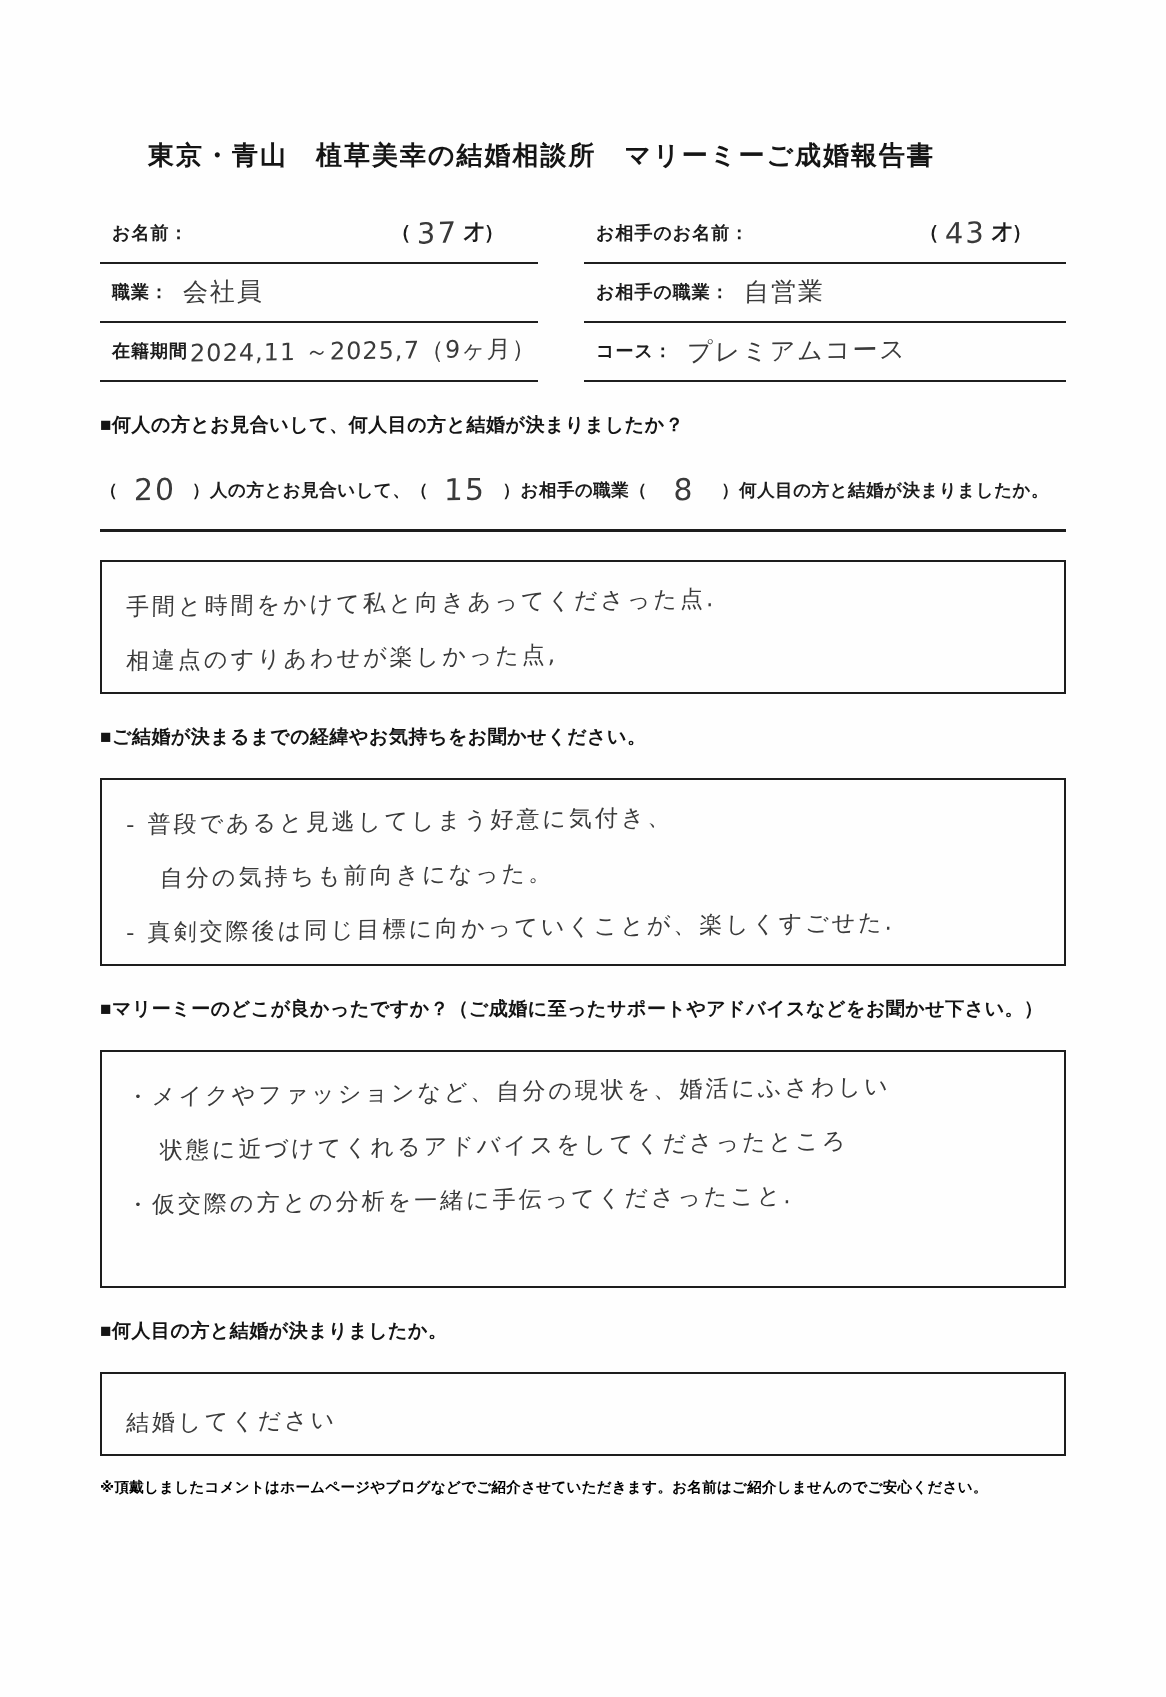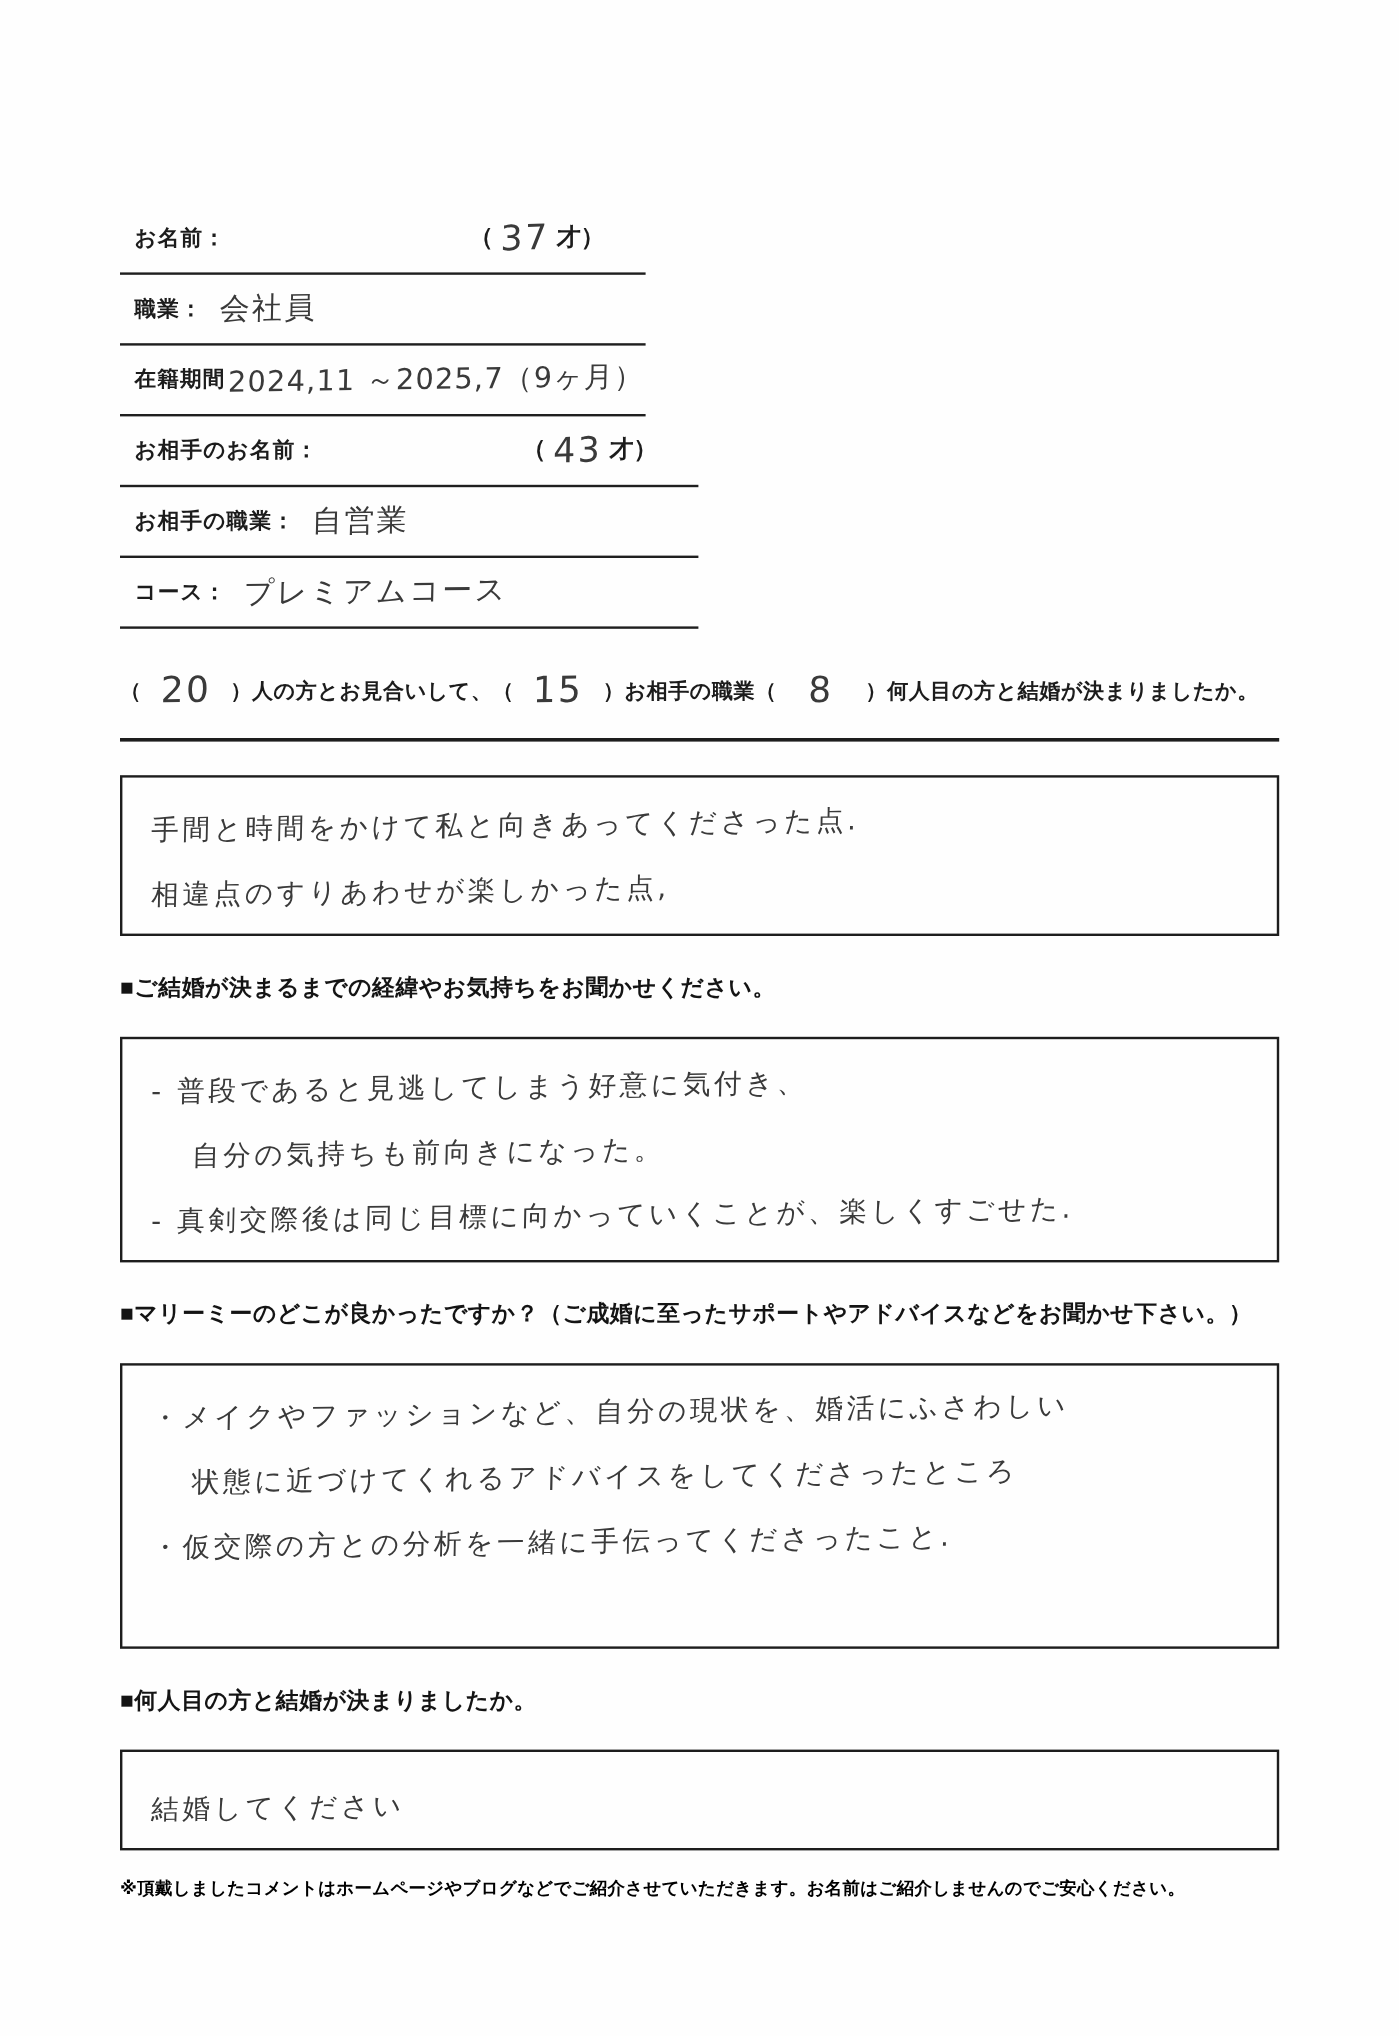--- a/index.html
+++ b/index.html
@@ -28,21 +28,20 @@
     text-align: left;
     padding-left: 48px;
     white-space: nowrap;
   }
 
   
   .form-area {
     display: flex;
     justify-content: space-between;
     margin-top: 32px;
-    flex-direction: column;
   }
   .fcol { display: flex; flex-direction: column; }
   .fcol.left  { width: 438px; }
   .fcol.right { width: 482px; }
   .frow {
     height: 59px;
     border-bottom: 2px solid #1f1f1f;
     display: flex;
     align-items: center;
     padding: 0 6px 2px 12px;
@@ -127,20 +126,21 @@
     color: #000000;
     white-space: nowrap;
   }
 </style>
 </head>
 <body>
 
 <div class="page">
   <div class="content">
 
+    <h1 class="title">東京・青山　植草美幸の結婚相談所　マリーミーご成婚報告書</h1>
 
     <div class="form-area">
       <div class="fcol left">
         <div class="frow spread">
           <span class="plabel">お名前：</span>
           <span class="agegroup">
             <span class="paren">（</span>
             <span class="hw age">37</span>
             <span class="paren">才）</span>
           </span>
@@ -168,20 +168,21 @@
           <span class="plabel">お相手の職業：</span>
           <span class="hw value">自営業</span>
         </div>
         <div class="frow">
           <span class="plabel">コース：</span>
           <span class="hw value">プレミアムコース</span>
         </div>
       </div>
     </div>
 
+    <div class="q-heading">■何人の方とお見合いして、何人目の方と結婚が決まりましたか？</div>
 
     <div class="answer-line">
       <span class="printed">（</span>
       <span class="hw numslot">20</span>
       <span class="printed">）人の方とお見合いして、（</span>
       <span class="hw numslot">15</span>
       <span class="printed">）お相手の職業（</span>
       <span class="hw numslot">8</span>
       <span class="printed">）何人目の方と結婚が決まりましたか。</span>
     </div>

